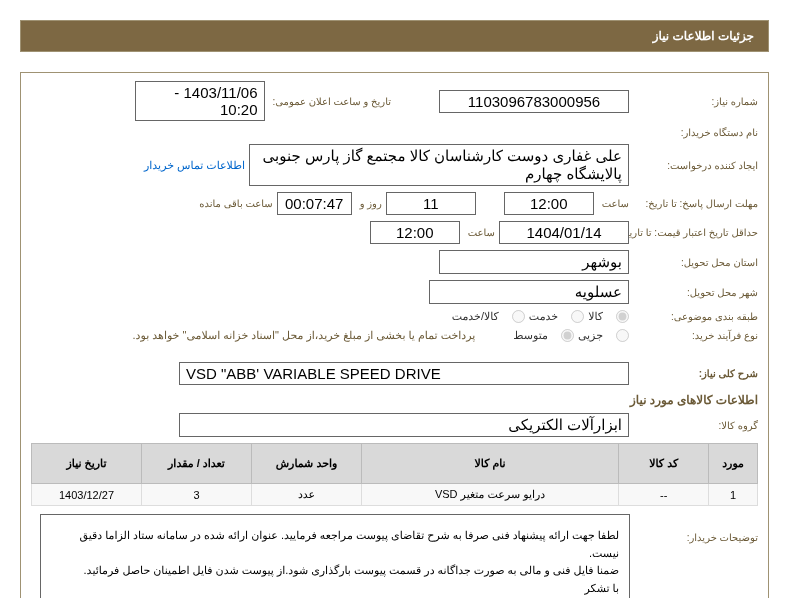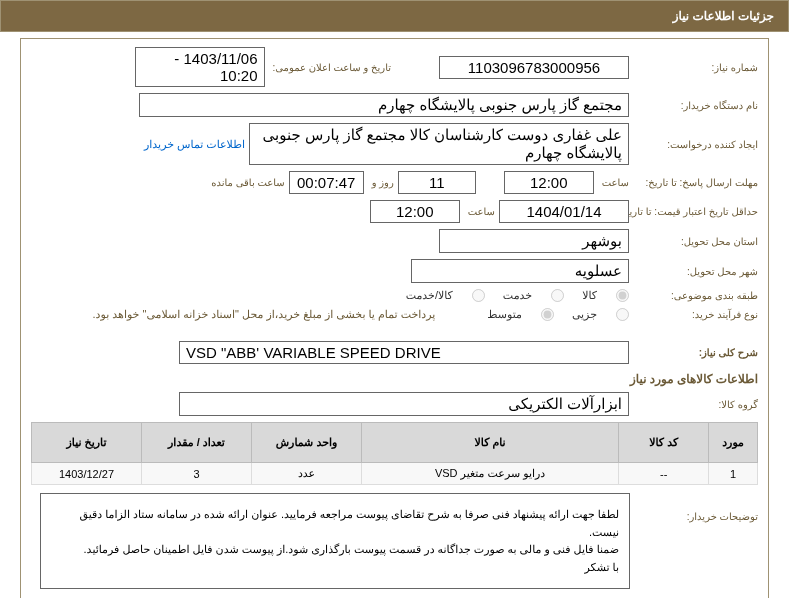--- a/index.html
+++ b/index.html
@@ -33,21 +33,21 @@
   pointer-events: none;
   opacity: 0.15;
 }
 .header-bar {
   background: #7d6843;
   color: #fff;
   padding: 8px 14px;
   font-weight: bold;
   font-size: 12px;
   border: 1px solid #9f9273;
-  margin: 0;
+  margin: 20px;
 }
 .main-box {
   border: 1px solid #9f9273;
   margin: 6px 20px 4px 20px;
   padding: 8px 10px 6px 10px;
   background: #fff;
   position: relative;
 }
 .row {
   display: flex;
@@ -69,25 +69,24 @@
   font-size: 15px;
   min-height: 18px;
   display: inline-flex;
   align-items: center;
 }
 .link {
   color: #0066cc;
   cursor: pointer;
 }
 .radio-group label {
-  margin-left: 14px;
   color: #333;
   display: inline-flex;
   align-items: center;
-  gap: 19px;
+  gap: 13px;
 }
 .note {
   color: #6b5a37;
 }
 .section-title {
   color: #6b5a37;
   font-weight: bold;
   font-size: 12px;
   text-align: right;
   margin: 8px 0 6px 0;
@@ -151,55 +150,54 @@
   <div class="row">
     <span class="lbl" style="width:125px">شماره نیاز:</span>
     <span class="field" style="width:190px;justify-content:center">1103096783000956</span>
     <span style="width:40px"></span>
     <span class="lbl">تاریخ و ساعت اعلان عمومی:</span>
     <span class="field" style="width:130px;justify-content:center">1403/11/06 - 10:20</span>
   </div>
 
   <div class="row">
     <span class="lbl" style="width:125px">نام دستگاه خریدار:</span>
-    <span class="field" style="width:490px">مجتمع گاز پارس جنوبی  پالایشگاه چهارم</span>
   </div>
 
   <div class="row">
     <span class="lbl" style="width:125px">ایجاد کننده درخواست:</span>
     <span class="field" style="width:380px">علی غفاری دوست کارشناسان کالا مجتمع گاز پارس جنوبی  پالایشگاه چهارم</span>
     <span class="link">اطلاعات تماس خریدار</span>
   </div>
 
   <div class="row">
     <span class="lbl" style="width:125px">مهلت ارسال پاسخ: تا تاریخ:</span>
     <span class="lbl">ساعت</span>
     <span class="field" style="width:90px;justify-content:center">12:00</span>
     <span style="width:20px"></span>
-    <span class="field" style="width:78px;justify-content:center">11</span>
+    <span class="field" style="width:90px;justify-content:center">11</span>
     <span class="lbl">روز و</span>
     <span class="field" style="width:75px;justify-content:center">00:07:47</span>
     <span class="lbl">ساعت باقی مانده</span>
   </div>
 
   <div class="row">
     <span class="lbl" style="width:125px">حداقل تاریخ اعتبار قیمت: تا تاریخ:</span>
     <span class="field" style="width:130px;justify-content:center">1404/01/14</span>
     <span class="lbl">ساعت</span>
     <span class="field" style="width:90px;justify-content:center">12:00</span>
   </div>
 
   <div class="row">
     <span class="lbl" style="width:125px">استان محل تحویل:</span>
     <span class="field" style="width:190px">بوشهر</span>
   </div>
 
   <div class="row">
     <span class="lbl" style="width:125px">شهر محل تحویل:</span>
-    <span class="field" style="width:218px">عسلویه</span>
+    <span class="field" style="width:200px">عسلویه</span>
   </div>
 
   <div class="row radio-group">
     <span class="lbl" style="width:125px">طبقه بندی موضوعی:</span>
     <label>
         <input type="radio" checked="" disabled="" style="">
         <span>کالا</span>
       </label>
     <label>
         <input type="radio" disabled="" style="">

